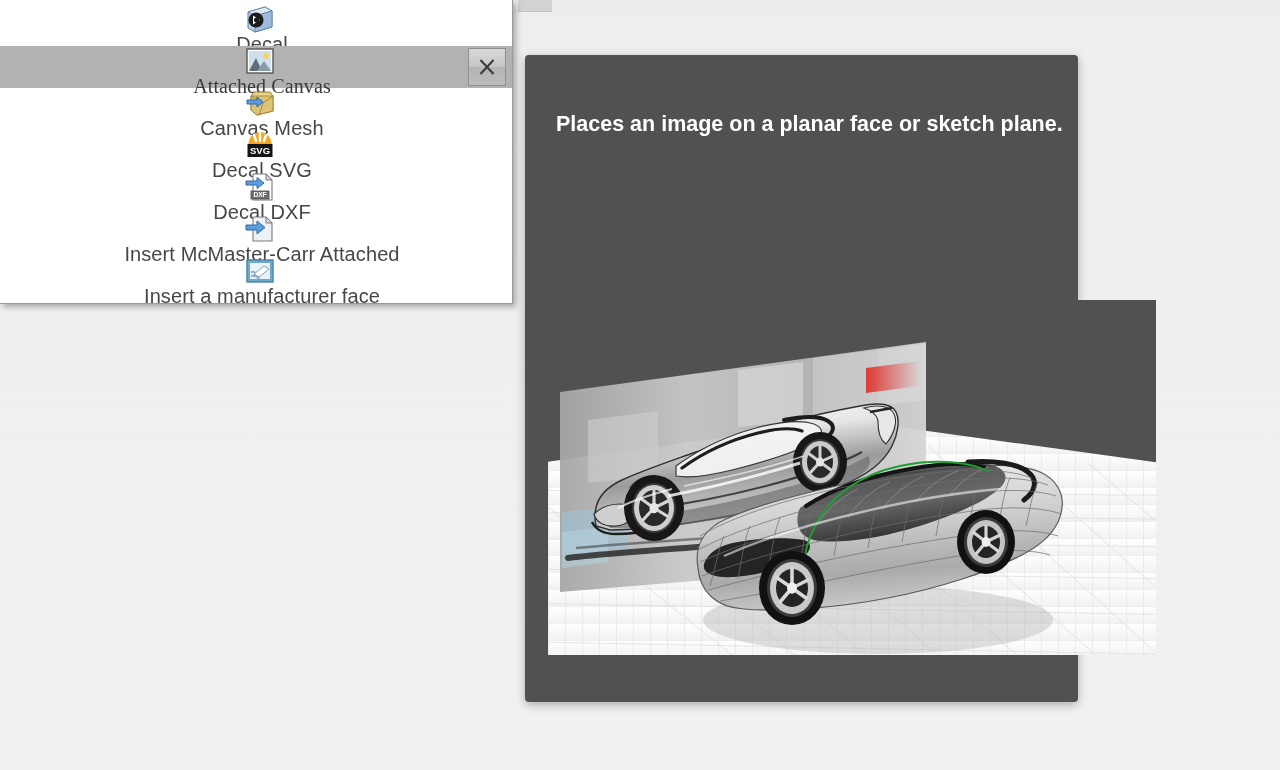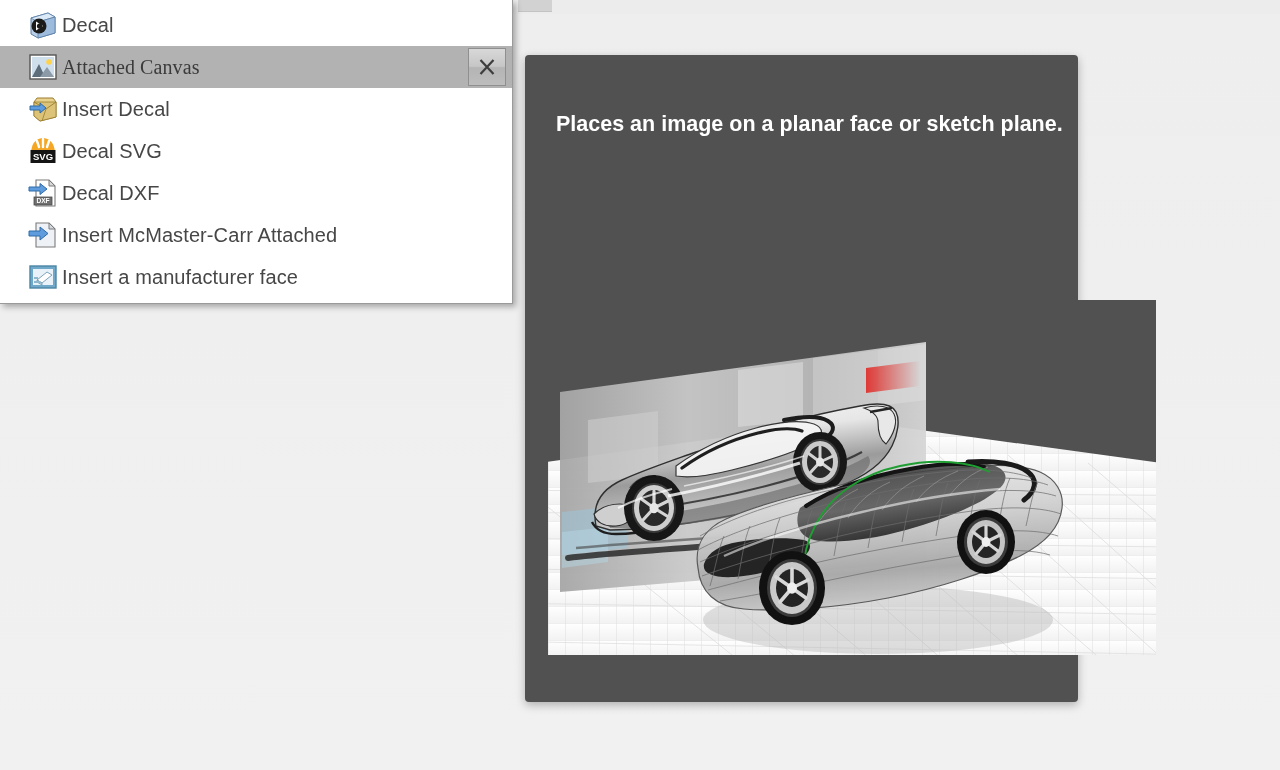--- a/index.html
+++ b/index.html
@@ -52,23 +52,24 @@
   .menu-list {
     position: relative;
     padding-top: 4px;
   }
 
   .menu-item {
     position: relative;
     display: flex;
     align-items: center;
     height: 42px;
-    padding-left: 28px;
+    padding-left: 12px;
     box-sizing: border-box;
     cursor: default;
+    flex-direction: column;
   }
   .menu-item.selected {
     background: #b2b2b2;
     font-family: Liberation Serif, serif;
   }
 
   .menu-item .icon-wrap {
     width: 30px;
     height: 30px;
     flex: 0 0 30px;
@@ -452,21 +453,21 @@
       <div class="menu-item">
         <span class="icon-wrap">
           <svg class="icon-svg" viewBox="0 0 30 30" xmlns="http://www.w3.org/2000/svg">
             <polygon points="9,4 25,4 28,8 28,23 12,27 6,22 6,8" fill="#e8d28e" stroke="#9a7d2e" stroke-width="1"></polygon>
             <polygon points="6,8 22,8 28,8 28,23 12,27 6,22" fill="#dcc377" stroke="#9a7d2e" stroke-width="0.8"></polygon>
             <path d="M6,8 L18,15 L28,8" stroke="#9a7d2e" stroke-width="0.9" fill="none"></path>
             <path d="M18,15 L14,27" stroke="#9a7d2e" stroke-width="0.8" fill="none"></path>
             <path d="M2,12 L12,12 L12,9 L18,14 L12,19 L12,16 L2,16 Z" fill="#5f9cdd" stroke="#2f6aa8" stroke-width="1"></path>
           </svg>
         </span>
-        <span class="label">Insert Decal</span>
+        <span class="label">Canvas Mesh</span>
       </div>
 
       <div class="menu-item">
         <span class="icon-wrap">
           <svg class="icon-svg" viewBox="0 0 30 30" xmlns="http://www.w3.org/2000/svg">
             <path d="M15,2 C20,2 25,6 26,11 L27,15 L3,15 L4,11 C5,6 10,2 15,2 Z" fill="#f5a623"></path>
             <path d="M9,5 L11,11 M15,3 L15,11 M21,5 L19,11" stroke="#ffffff" stroke-width="2.4" stroke-linecap="round" fill="none"></path>
             <rect x="2.5" y="14" width="25" height="13" fill="#141414"></rect>
             <text x="15" y="24.2" font-family="'Liberation Sans',sans-serif" font-size="9.5" font-weight="bold" fill="#ffffff" text-anchor="middle">SVG</text>
           </svg>

